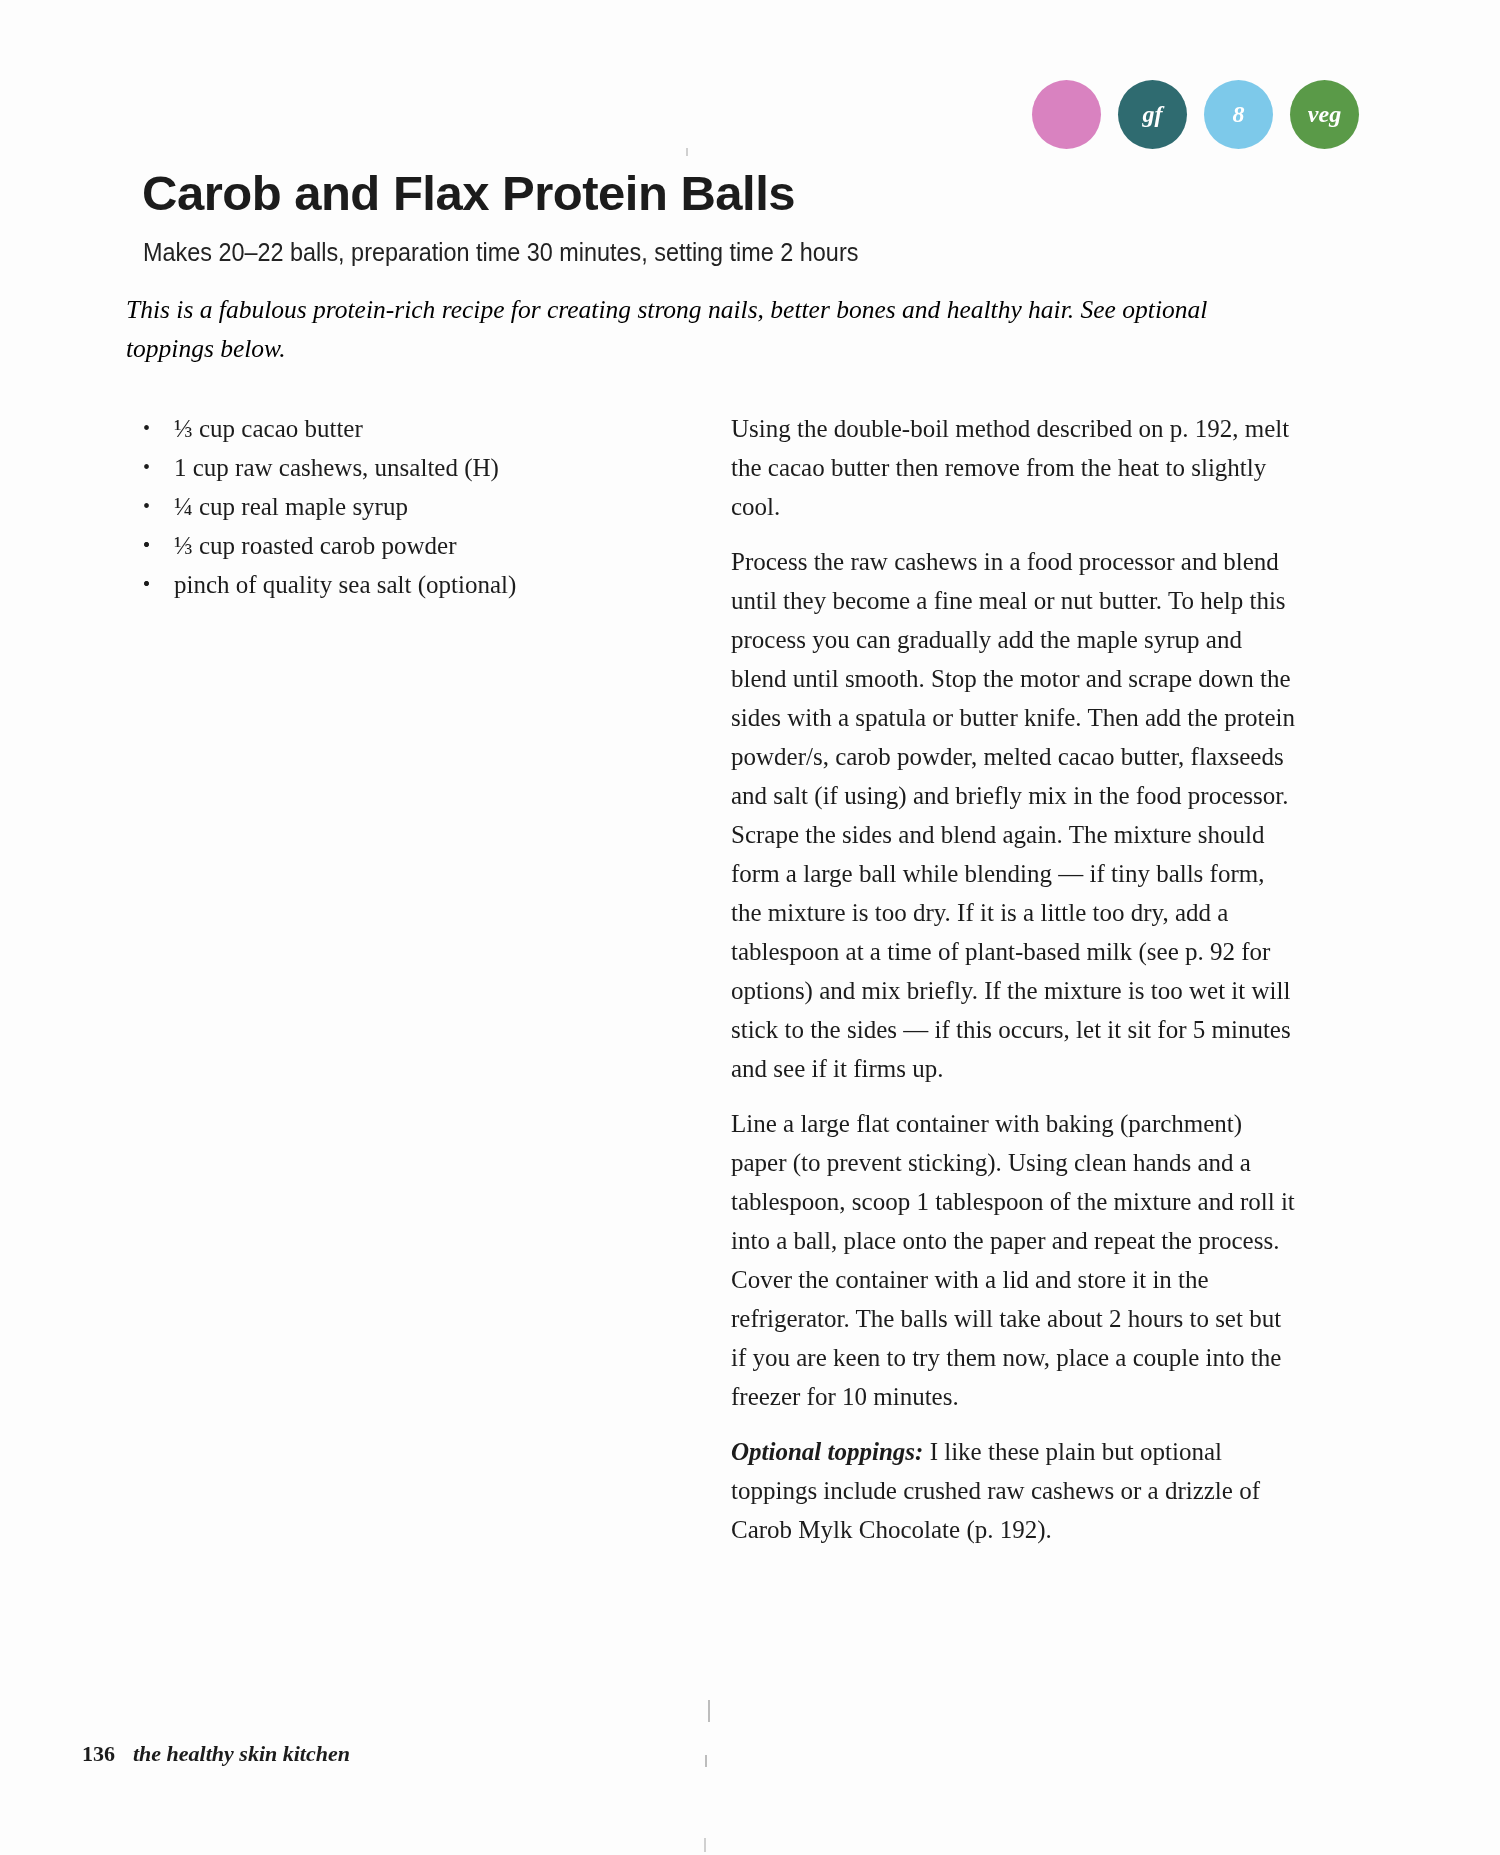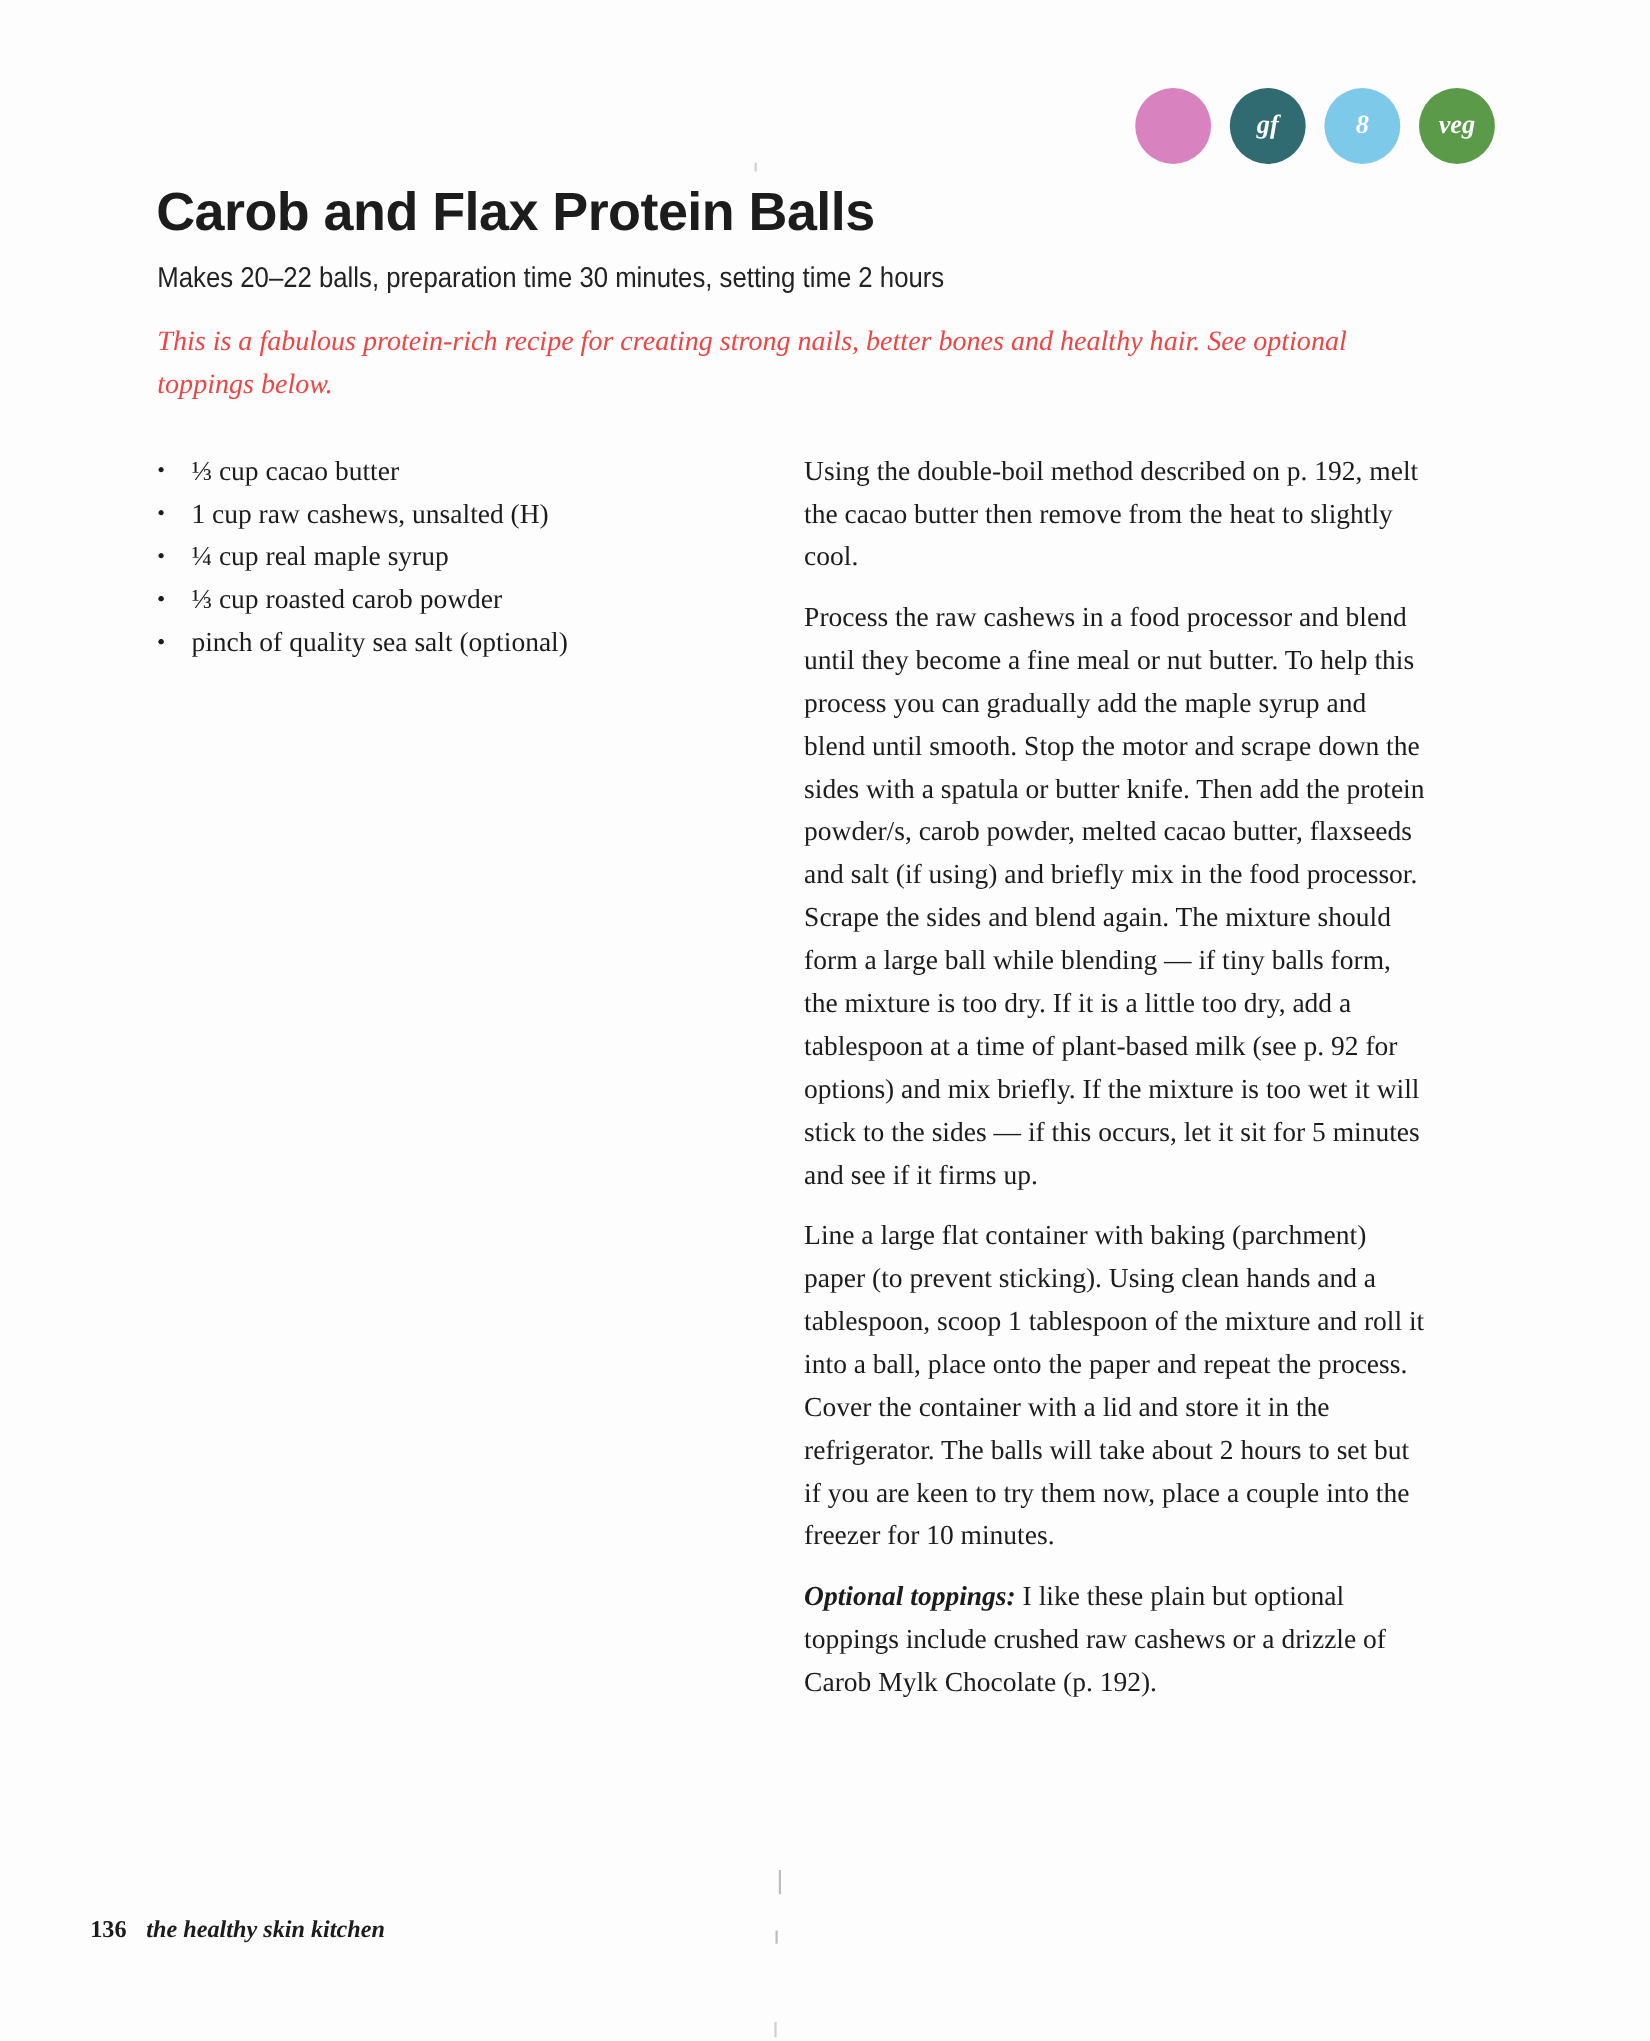--- a/index.html
+++ b/index.html
@@ -22,23 +22,23 @@
     position: absolute; left: 142px; top: 163px; margin: 0;
     font-family: Liberation Sans, sans-serif; font-weight: bold;
     font-size: 49px; letter-spacing: -0.5px; line-height: 60px;
   }
   .subtitle {
     position: absolute; left: 143px; top: 234px; margin: 0;
     font-family: "Liberation Sans", sans-serif; font-size: 26px; line-height: 36px;
     transform: scaleX(0.9); transform-origin: left center; color: #222;
   }
   .intro {
-    position: absolute; left: 143px; top: 290px; width: 1150px; margin: 0;
+    position: absolute; left: 126px; top: 290px; width: 1150px; margin: 0;
     font-family: "Liberation Serif", serif; font-style: italic;
-    font-size: 25.5px; line-height: 39px; color: #ef4444;
+    font-size: 25.5px; line-height: 39px; color: #000000;
   }
   .ingredients {
     position: absolute; left: 143px; top: 409px; width: 560px;
     margin: 0; padding: 0; list-style: none;
     font-family: "Liberation Serif", serif; font-size: 25px; line-height: 39px;
   }
   .ingredients li { position: relative; padding-left: 31px; }
   .ingredients li .bullet { position: absolute; left: 0; top: 0; font-size: 20px; }
   .method {
     position: absolute; left: 731px; top: 409px; width: 565px;

